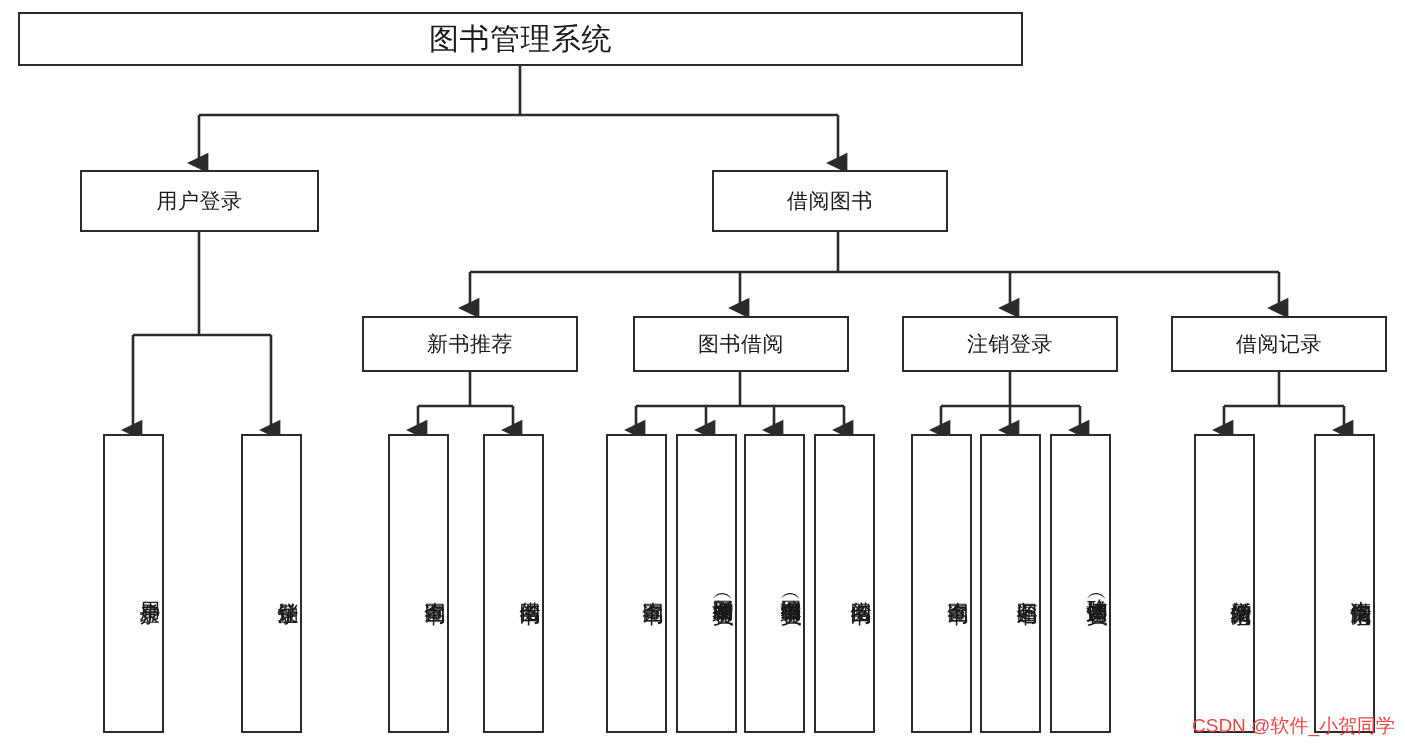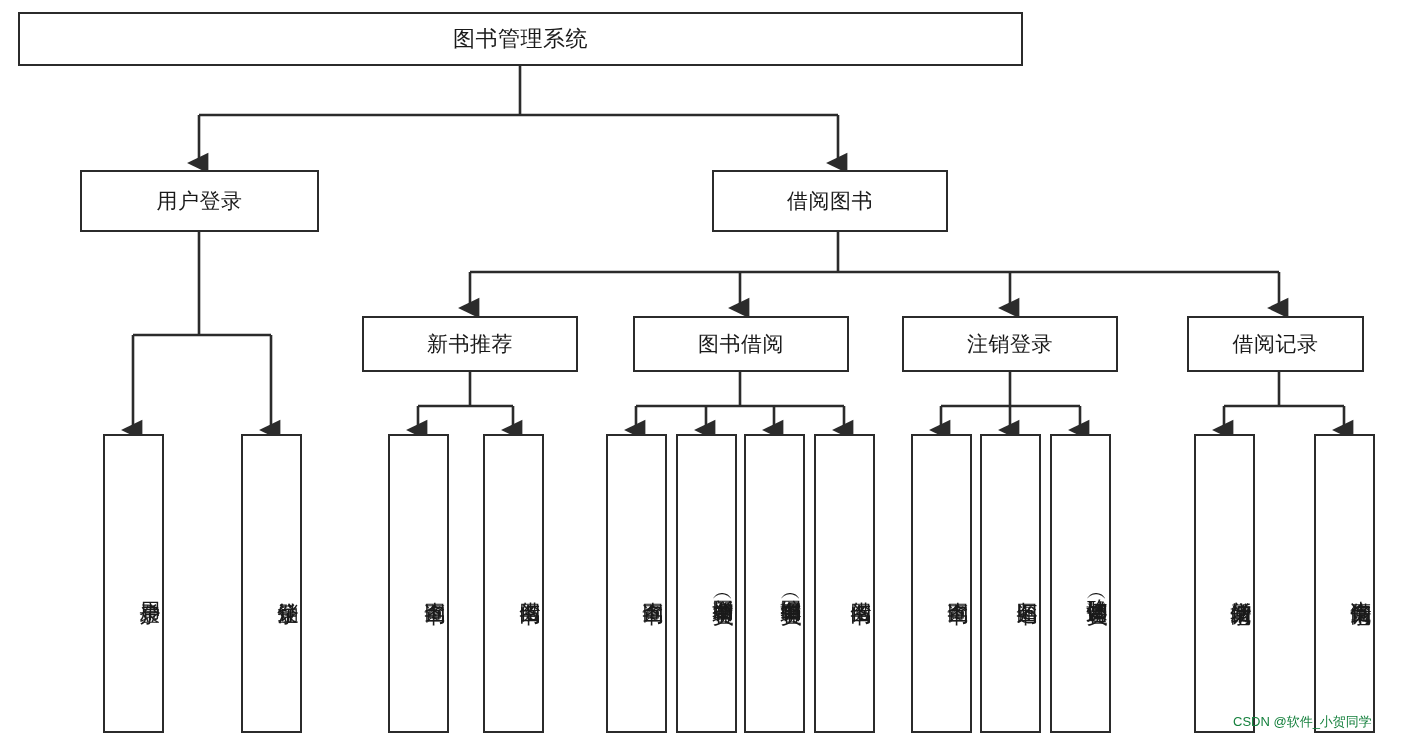--- a/index.html
+++ b/index.html
@@ -34,43 +34,43 @@
     align-items: center;
     justify-content: center;
     color: #1a1a1a;
   }
   .node-h {
     font-size: 21px;
     letter-spacing: 0.5px;
     white-space: nowrap;
   }
   .node-root {
-    font-size: 22px;
+    font-size: 30px;
   }
   .node-v {
     writing-mode: vertical-rl;
     text-orientation: upright;
     align-items: flex-start;
     justify-content: center;
     padding-top: 6px;
     font-size: 21px;
     line-height: 1.18;
     letter-spacing: 1px;
   }
   .node-v > span {
     writing-mode: vertical-rl;
     text-orientation: upright;
     display: block;
   }
   .watermark {
     position: absolute;
-    left: 1233px;
+    left: 1192px;
     top: 713px;
-    font-size: 13px;
-    color: #15803d;
+    font-size: 19px;
+    color: #ef4444;
     white-space: nowrap;
     user-select: none;
     pointer-events: none;
   }
 </style>
 </head>
 <body>
 
 <div id="diagram-root">
 
@@ -141,21 +141,21 @@
   </div>
 
   <div class="node node-h" style="left:633px; top:316px; width:216px; height:56px;">
     <span>图书借阅</span>
   </div>
 
   <div class="node node-h" style="left:902px; top:316px; width:216px; height:56px;">
     <span>注销登录</span>
   </div>
 
-  <div class="node node-h" style="left:1171px; top:316px; width:177px; height:56px;margin-left:16px;">
+  <div class="node node-h" style="left:1171px; top:316px; width:216px; height:56px;">
     <span>借阅记录</span>
   </div>
 
   <div class="node node-v" style="left:103px; top:434px; width:61px; height:299px;">
     <span>用户登录</span>
   </div>
 
   <div class="node node-v" style="left:241px; top:434px; width:61px; height:299px;">
     <span>注销登录</span>
   </div>

